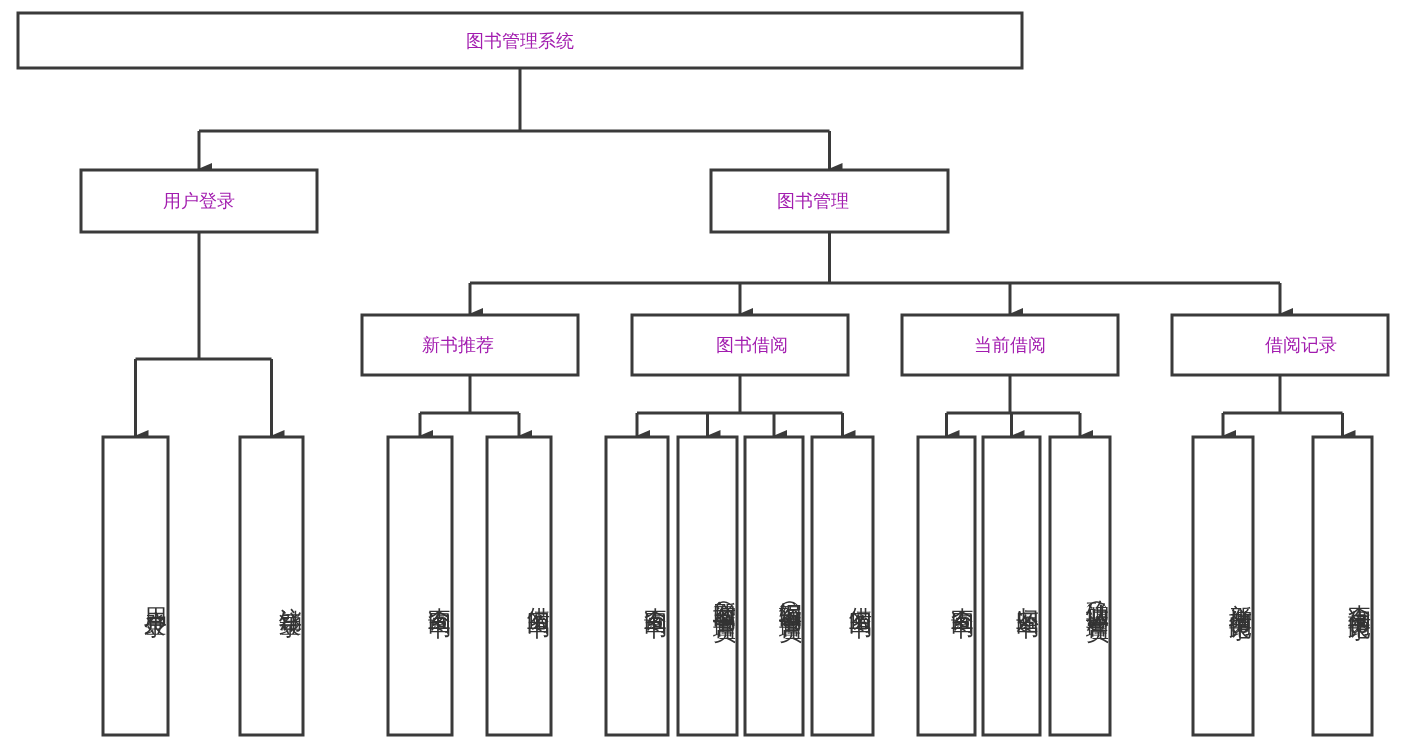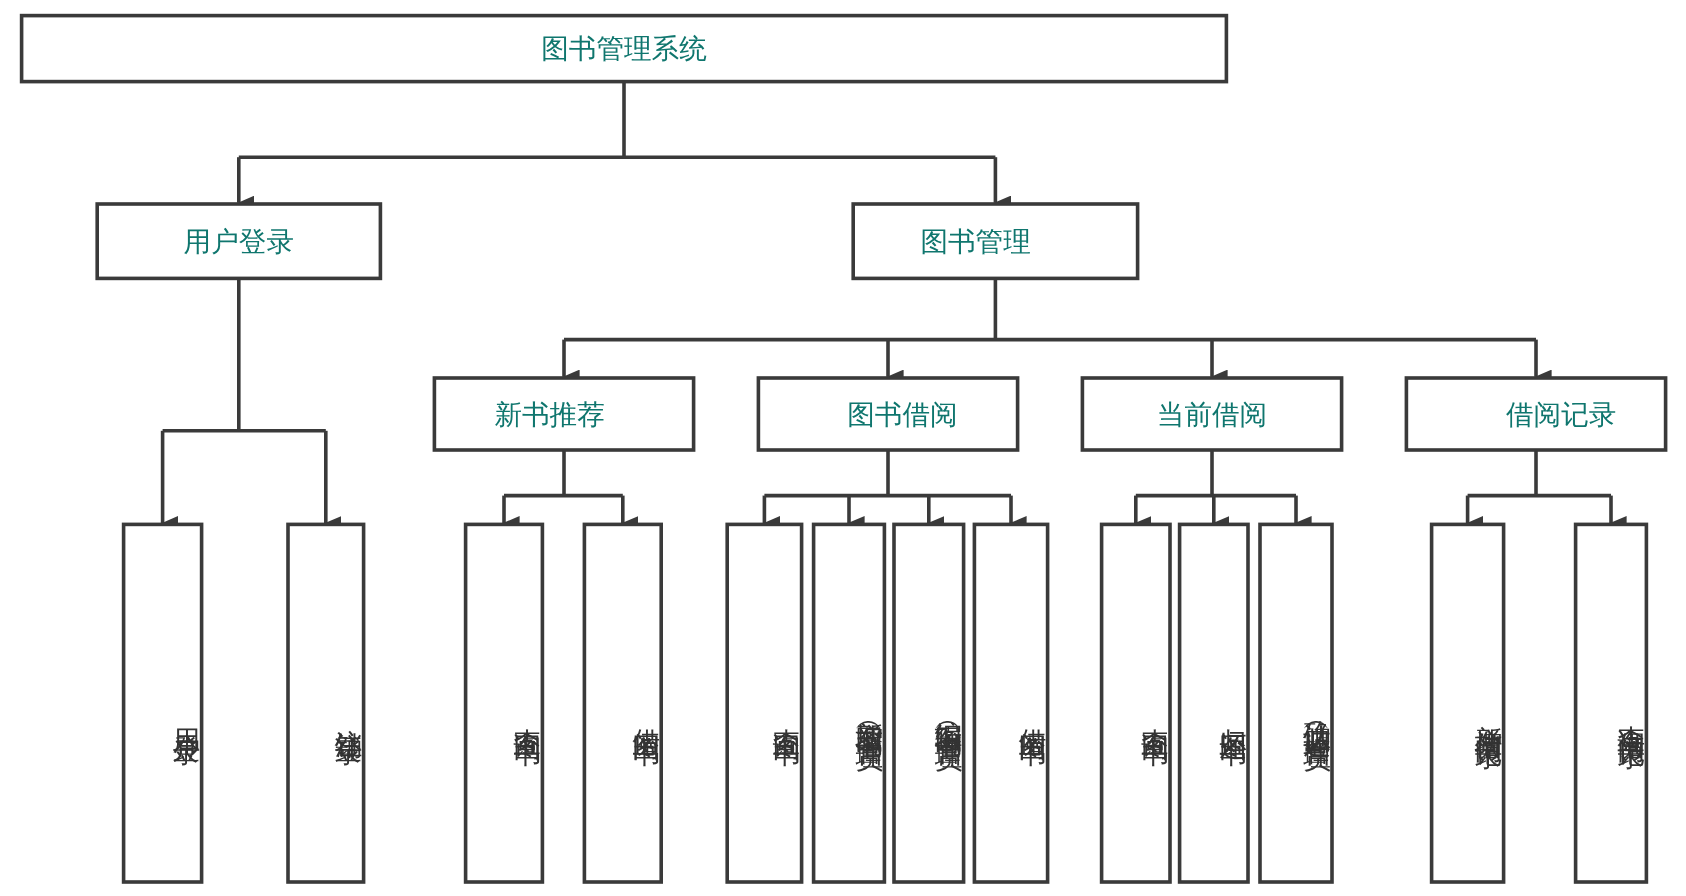--- a/index.html
+++ b/index.html
@@ -22,21 +22,21 @@
     text-orientation:upright;
     font-family:"Liberation Sans","DejaVu Sans",sans-serif;
     font-size:23px;line-height:1.08;color:#333333;
     letter-spacing:3px;
     white-space:nowrap;
     pointer-events:none;
   }
   .hlabel{
     position:absolute;display:flex;align-items:center;justify-content:center;
     font-family:"Liberation Sans","DejaVu Sans",sans-serif;
-    font-size:23px;color:#0f766e;white-space:nowrap;pointer-events:none;
+    font-size:18px;color:#a21caf;white-space:nowrap;pointer-events:none;
   }
   #watermark{
     position:absolute;right:8px;bottom:4px;
     font-family:"Liberation Sans","DejaVu Sans",sans-serif;
     font-size:19px;color:#b9b9b9;letter-spacing:0.5px;
     pointer-events:none;user-select:none;
   }
 </style>
 </head>
 <body>

